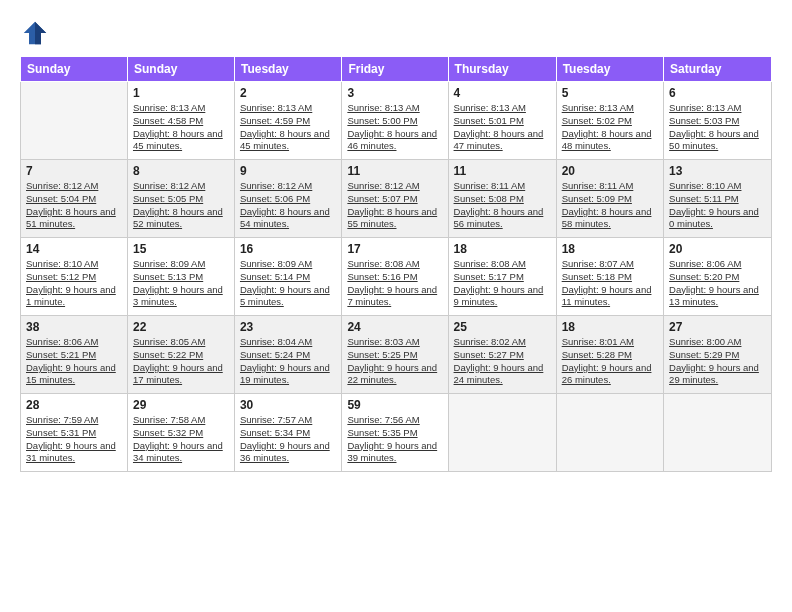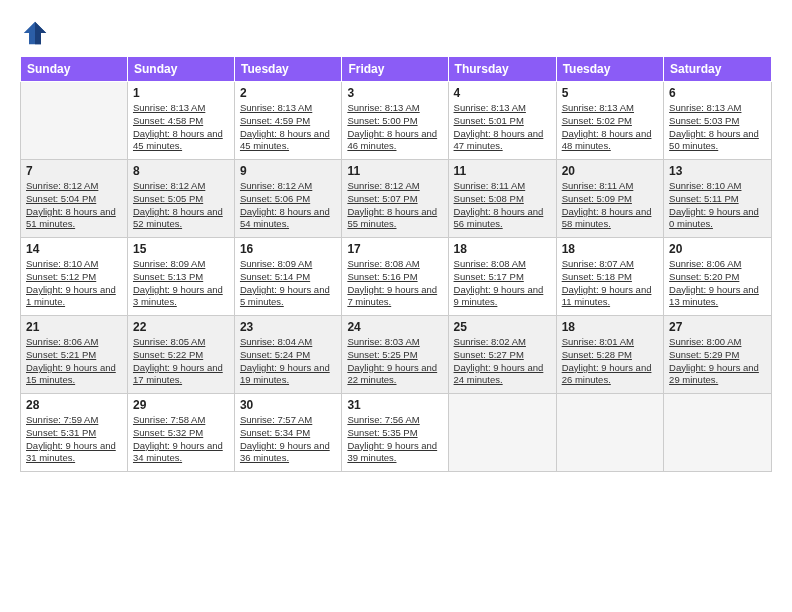--- a/index.html
+++ b/index.html
@@ -208,21 +208,21 @@
             <span class="day-number">18</span>
             <div class="day-info">Sunrise: 8:07 AM<br>Sunset: 5:18 PM<br>Daylight: 9 hours and 11 minutes.</div>
           </td>
           <td>
             <span class="day-number">20</span>
             <div class="day-info">Sunrise: 8:06 AM<br>Sunset: 5:20 PM<br>Daylight: 9 hours and 13 minutes.</div>
           </td>
         </tr>
         <tr class="row-shaded">
           <td>
-            <span class="day-number">21</span>
+            <span class="day-number">38</span>
             <div class="day-info">Sunrise: 8:06 AM<br>Sunset: 5:21 PM<br>Daylight: 9 hours and 15 minutes.</div>
           </td>
           <td>
             <span class="day-number">22</span>
             <div class="day-info">Sunrise: 8:05 AM<br>Sunset: 5:22 PM<br>Daylight: 9 hours and 17 minutes.</div>
           </td>
           <td>
             <span class="day-number">23</span>
             <div class="day-info">Sunrise: 8:04 AM<br>Sunset: 5:24 PM<br>Daylight: 9 hours and 19 minutes.</div>
           </td>
@@ -250,21 +250,21 @@
           </td>
           <td>
             <span class="day-number">29</span>
             <div class="day-info">Sunrise: 7:58 AM<br>Sunset: 5:32 PM<br>Daylight: 9 hours and 34 minutes.</div>
           </td>
           <td>
             <span class="day-number">30</span>
             <div class="day-info">Sunrise: 7:57 AM<br>Sunset: 5:34 PM<br>Daylight: 9 hours and 36 minutes.</div>
           </td>
           <td>
-            <span class="day-number">31</span>
+            <span class="day-number">59</span>
             <div class="day-info">Sunrise: 7:56 AM<br>Sunset: 5:35 PM<br>Daylight: 9 hours and 39 minutes.</div>
           </td>
           <td class="empty"></td>
           <td class="empty"></td>
           <td class="empty"></td>
         </tr>
       </tbody>
   </table>
 </div>
 

